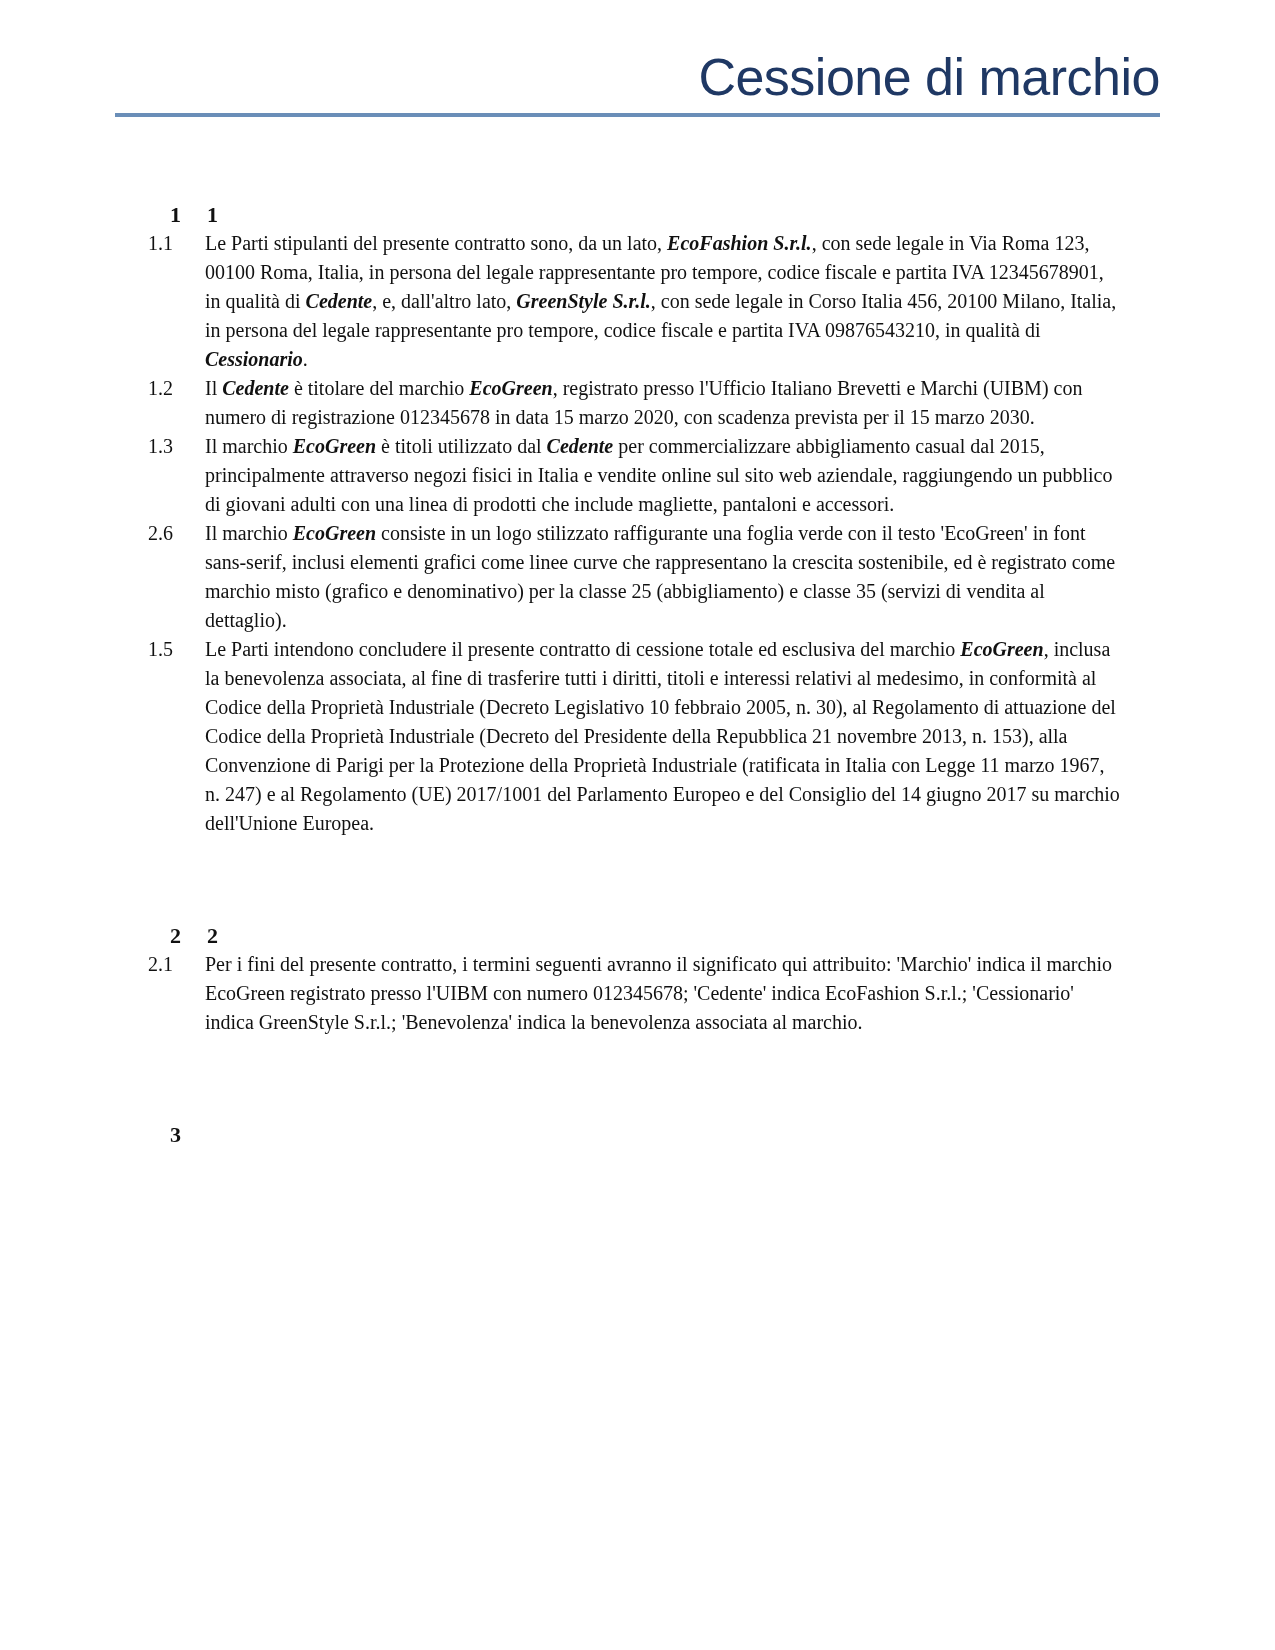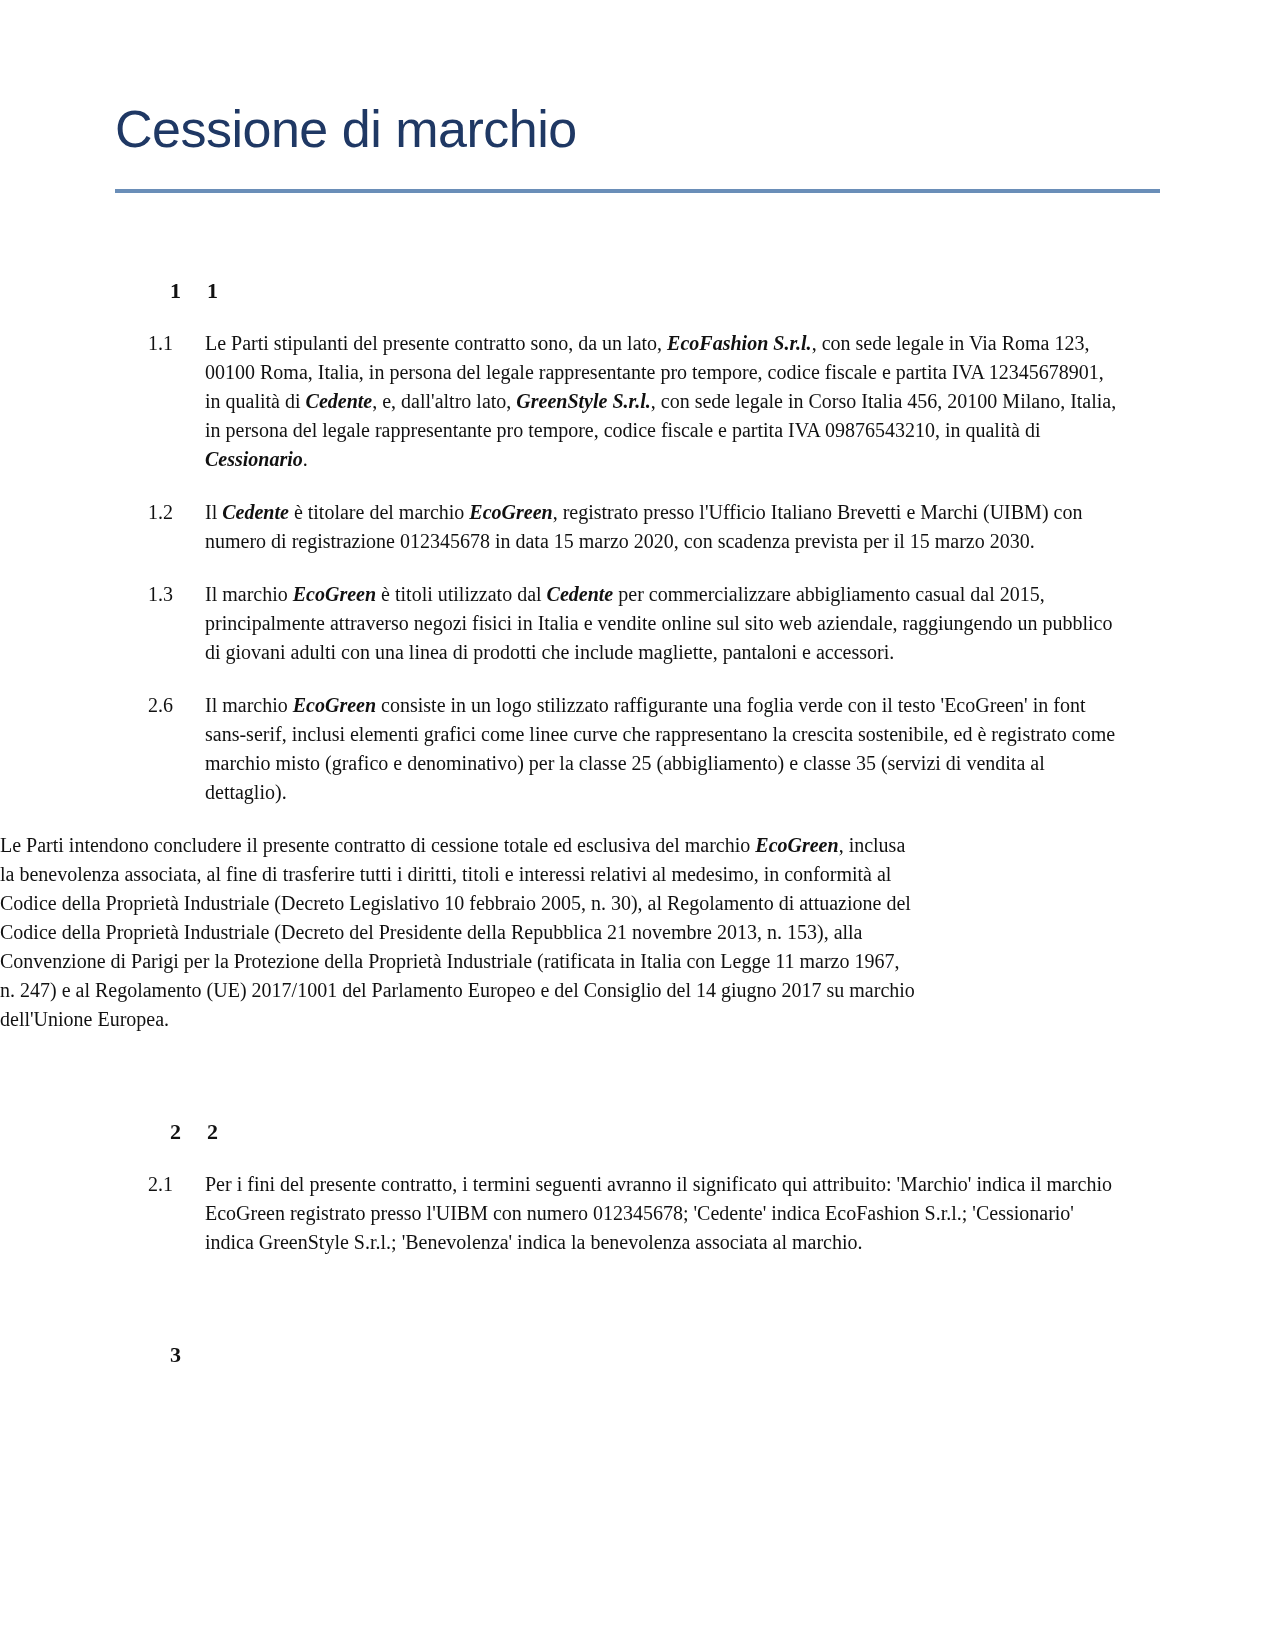--- a/index.html
+++ b/index.html
@@ -14,24 +14,24 @@
     font-family: "Liberation Serif", serif;
     color: #111111;
   }
   .page {
     position: relative;
     width: 1275px;
     height: 1650px;
     background: #ffffff;
   }
   .title-wrap {
-    margin: 100px 115px 0 115px;
-    padding-bottom: 31px;
+    margin: 48px 115px 0 115px;
+    padding-bottom: 7px;
     border-bottom: 4px solid var(--rule-color, #6A8EB8);
-    text-align: left;
+    text-align: right;
   }
   .doc-title {
     margin: 0;
     font-family: "Liberation Sans", sans-serif;
     font-weight: 400;
     font-size: 52px;
     line-height: 58px;
     color: var(--title-color, #1F3864);
     letter-spacing: -0.5px;
   }
@@ -48,21 +48,20 @@
   }
   .heading-number {
     flex: none;
     width: 37px;
   }
   .heading-label {
     flex: none;
   }
   .para {
     display: flex;
-    margin-top: 24px;
     font-size: 20px;
     line-height: 29px;
   }
   .para-number {
     flex: none;
     width: 57px;
     margin-left: 148px;
   }
   .para-body {
     flex: none;
@@ -96,20 +95,21 @@
         </div>
         <div class="para">
           <span class="para-number">1.3</span>
           <div class="para-body"><span>Il marchio </span><b>EcoGreen</b><span> è titoli utilizzato dal </span><b>Cedente</b><span> per commercializzare abbigliamento casual dal 2015, principalmente attraverso negozi fisici in Italia e vendite online sul sito web aziendale, raggiungendo un pubblico di giovani adulti con una linea di prodotti che include magliette, pantaloni e accessori.</span></div>
         </div>
         <div class="para">
           <span class="para-number">2.6</span>
           <div class="para-body"><span>Il marchio </span><b>EcoGreen</b><span> consiste in un logo stilizzato raffigurante una foglia verde con il testo 'EcoGreen' in font sans-serif, inclusi elementi grafici come linee curve che rappresentano la crescita sostenibile, ed è registrato come marchio misto (grafico e denominativo) per la classe 25 (abbigliamento) e classe 35 (servizi di vendita al dettaglio).</span></div>
         </div>
         <div class="para">
+          <span class="para-number">1.5</span>
           <div class="para-body"><span>Le Parti intendono concludere il presente contratto di cessione totale ed esclusiva del marchio </span><b>EcoGreen</b><span>, inclusa la benevolenza associata, al fine di trasferire tutti i diritti, titoli e interessi relativi al medesimo, in conformità al Codice della Proprietà Industriale (Decreto Legislativo 10 febbraio 2005, n. 30), al Regolamento di attuazione del Codice della Proprietà Industriale (Decreto del Presidente della Repubblica 21 novembre 2013, n. 153), alla Convenzione di Parigi per la Protezione della Proprietà Industriale (ratificata in Italia con Legge 11 marzo 1967, n. 247) e al Regolamento (UE) 2017/1001 del Parlamento Europeo e del Consiglio del 14 giugno 2017 su marchio dell'Unione Europea.</span></div>
         </div>
       </div>
       <div class="section">
         <div class="section-heading">
           <span class="heading-number">2</span>
           <span class="heading-label">2</span>
         </div>
         <div class="para">
           <span class="para-number">2.1</span>

